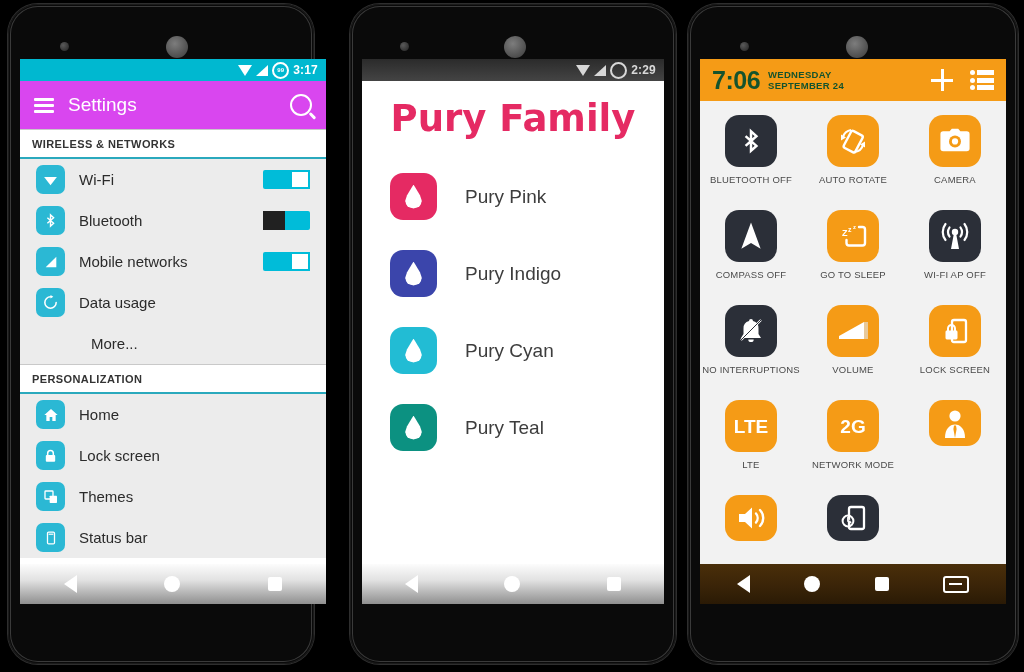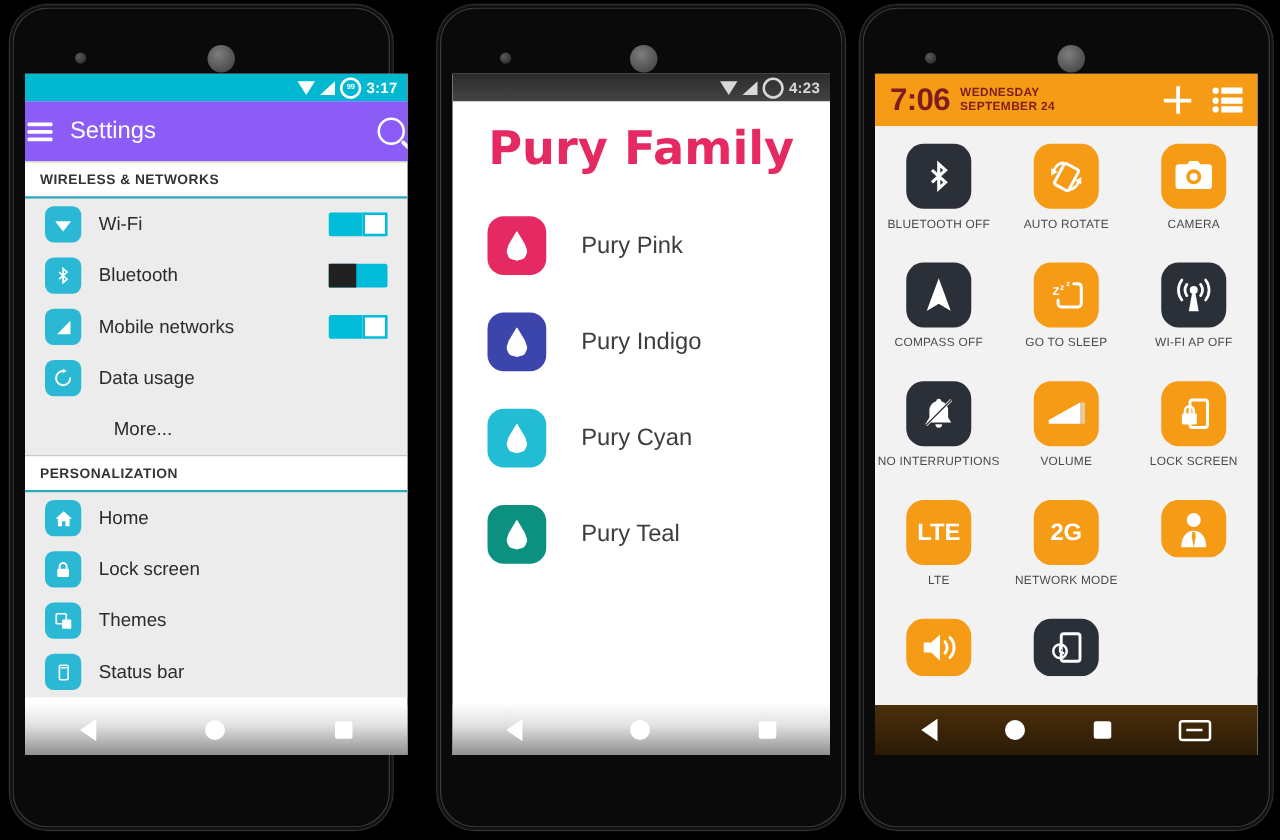--- a/index.html
+++ b/index.html
@@ -26,22 +26,22 @@
              border-left:7px solid transparent;border-right:7px solid transparent;
              border-top:11px solid currentColor;}
   .ic-sig{width:0;height:0;border-left:12px solid transparent;
           border-bottom:11px solid currentColor;}
   .ic-bat{width:13px;height:13px;border-radius:50%;border:2px solid currentColor;
           font-size:6px;display:flex;align-items:center;justify-content:center;
           font-weight:bold;line-height:1;}
 
   
   .p1 .sbar{background:#00b8d0;color:#fff;}
-  .appbar{height:48px;background:#8b5cf6;display:flex;align-items:center;
-          padding:0 2px;color:#fff;}
+  .appbar{height:48px;background:#d946ef;display:flex;align-items:center;
+          padding:0 14px;color:#fff;}
   .burger{width:20px;height:15px;display:flex;flex-direction:column;
           justify-content:space-between;margin-right:14px;}
   .burger span{display:block;height:3px;background:#fff;border-radius:1px;}
   .appbar-title{font-size:19px;flex:1;}
   .mag{width:18px;height:18px;border:2.5px solid #fff;border-radius:50%;position:relative;}
   .mag:after{content:"";position:absolute;width:2.5px;height:8px;background:#fff;
              right:-3px;bottom:-6px;transform:rotate(-45deg);border-radius:2px;}
   .sechead{background:#fff;border-top:1px solid #c9c9c9;border-bottom:2px solid #2aa9bd;
            font-size:11px;font-weight:bold;color:#333;letter-spacing:.4px;
            padding:8px 12px 7px;}
@@ -76,21 +76,21 @@
   .prow{display:flex;align-items:center;height:77px;padding-left:28px;}
   .pico{width:47px;height:47px;border-radius:13px;display:flex;align-items:center;
         justify-content:center;flex:0 0 auto;}
   .drop{width:17px;height:24px;background:#fff;
         border-radius:50% 50% 50% 50% / 62% 62% 38% 38%;
         clip-path:polygon(50% 0%,88% 45%,100% 70%,88% 93%,50% 100%,12% 93%,0% 70%,12% 45%);}
   .plabel{font-size:19px;color:#3d3d3d;margin-left:28px;}
 
   
   .qs-head{height:42px;background:#f59b16;display:flex;align-items:center;
-           padding:0 12px;color:#7f1d1d;}
+           padding:0 12px;color:#14532d;}
   .qs-clock{font-size:25px;font-weight:bold;line-height:1;letter-spacing:-.5px;}
   .qs-date{font-size:9.5px;font-weight:bold;line-height:1.25;margin-left:8px;letter-spacing:.3px;}
   .qs-sp{flex:1;}
   .qs-plus{position:relative;width:24px;height:24px;margin-right:16px;}
   .qs-plus:before,.qs-plus:after{content:"";position:absolute;background:#fff;}
   .qs-plus:before{left:11px;top:1px;width:3px;height:22px;}
   .qs-plus:after{left:1px;top:11px;width:22px;height:3px;}
   .qs-list{width:24px;height:20px;display:flex;flex-direction:column;justify-content:space-between;}
   .qs-list .lr{display:flex;align-items:center;height:5px;}
   .qs-list .lr b{width:5px;height:5px;border-radius:50%;background:#fff;display:block;}
@@ -245,21 +245,21 @@
     <div class="spk" style="left:154px;top:32px;"></div>
 
     <div class="screen" style="left:12px;top:55px;width:302px;height:545px;">
 
       <div class="sbar">
         <div class="ic-wifi">
             <i></i>
           </div>
         <div class="ic-sig"></div>
         <div class="ic-bat"></div>
-        <div class="sb-time">4:23</div>
+        <div class="sb-time">2:29</div>
       </div>
 
       <div class="p2-title" style="color:#e52a63;">Pury Family</div>
 
       <div class="plist">
         <div class="prow">
           <div class="pico" style="background:#e52a63;">
               <div class="drop"></div>
             </div>
           <div class="plabel">Pury Pink</div>

